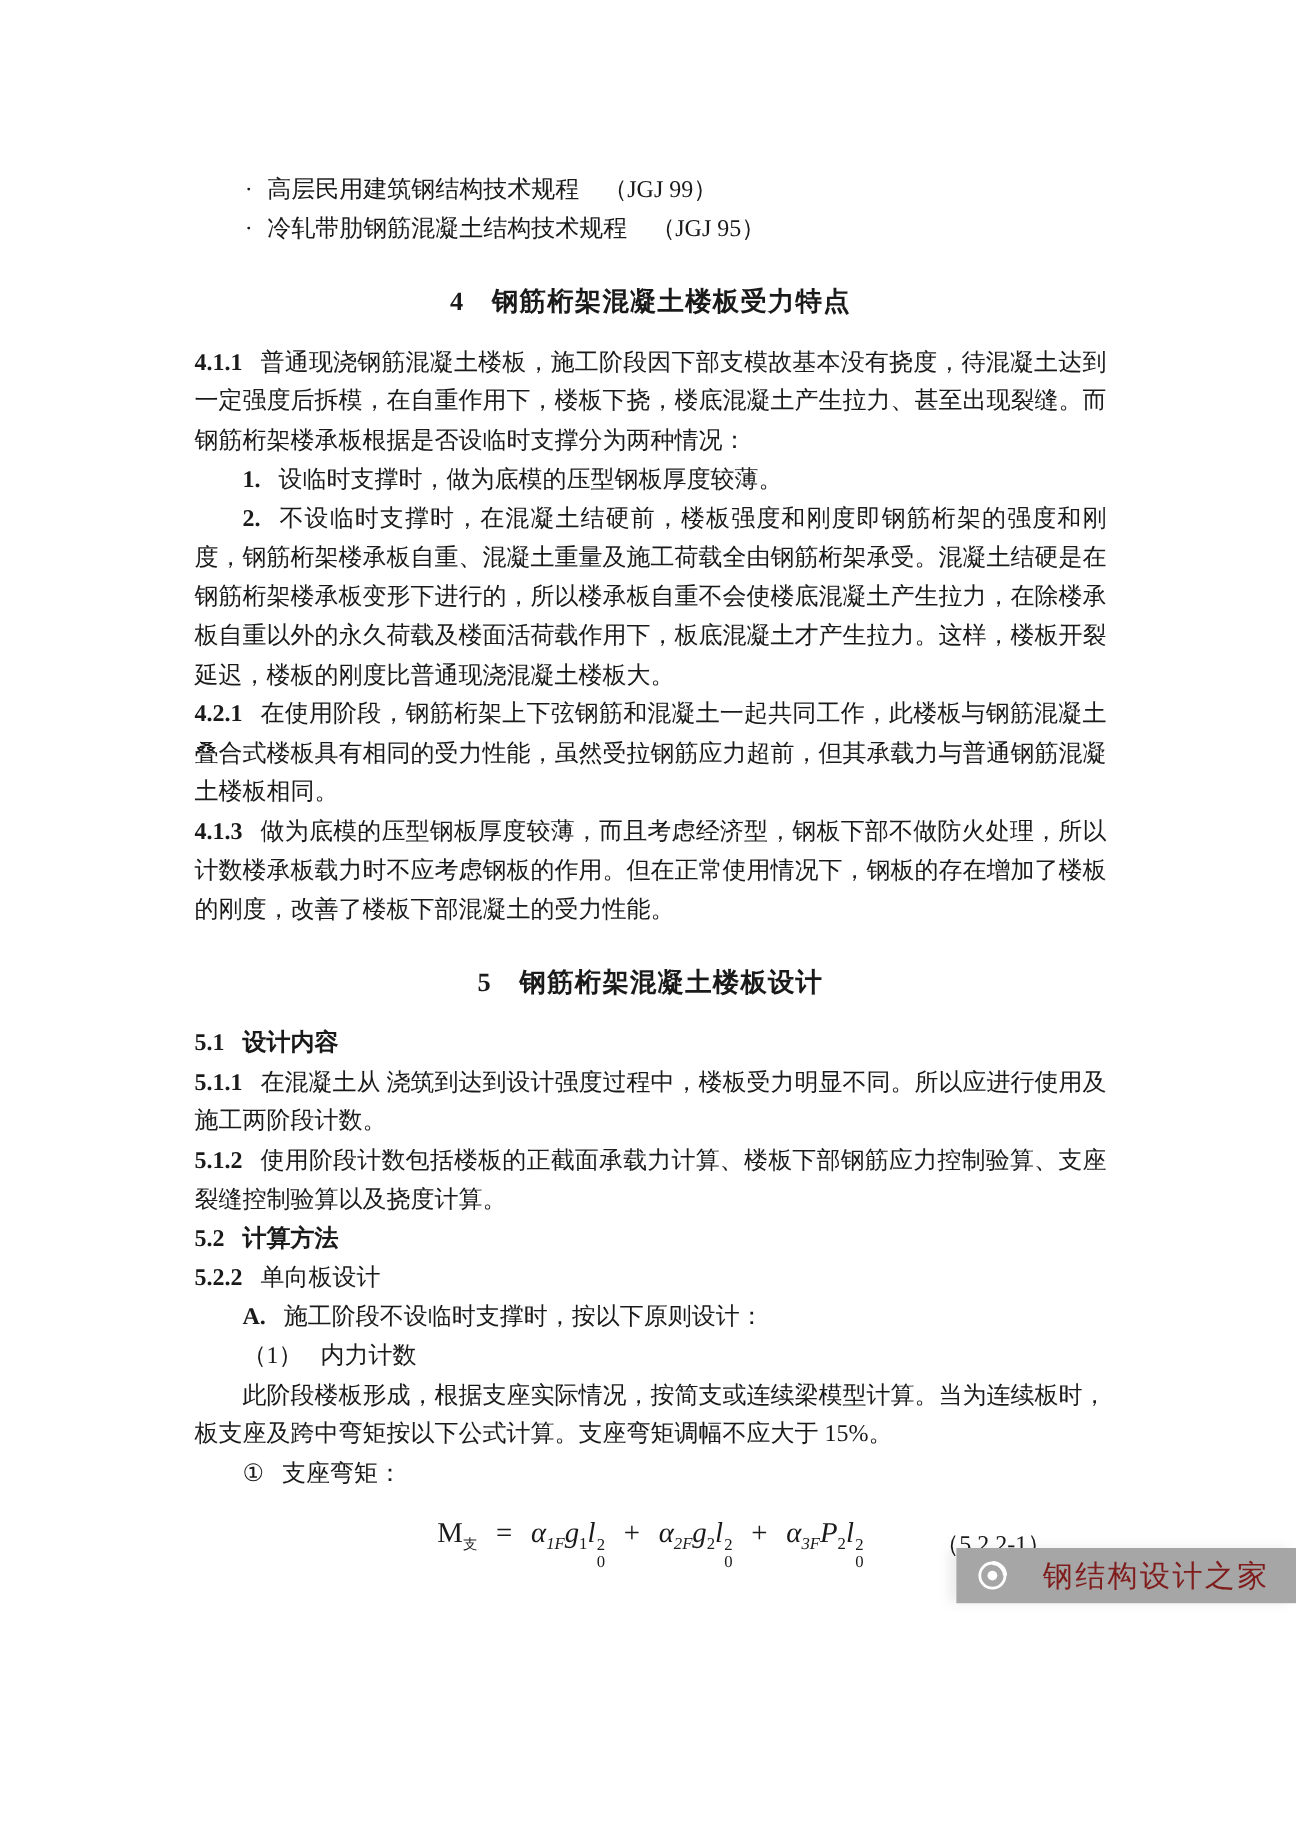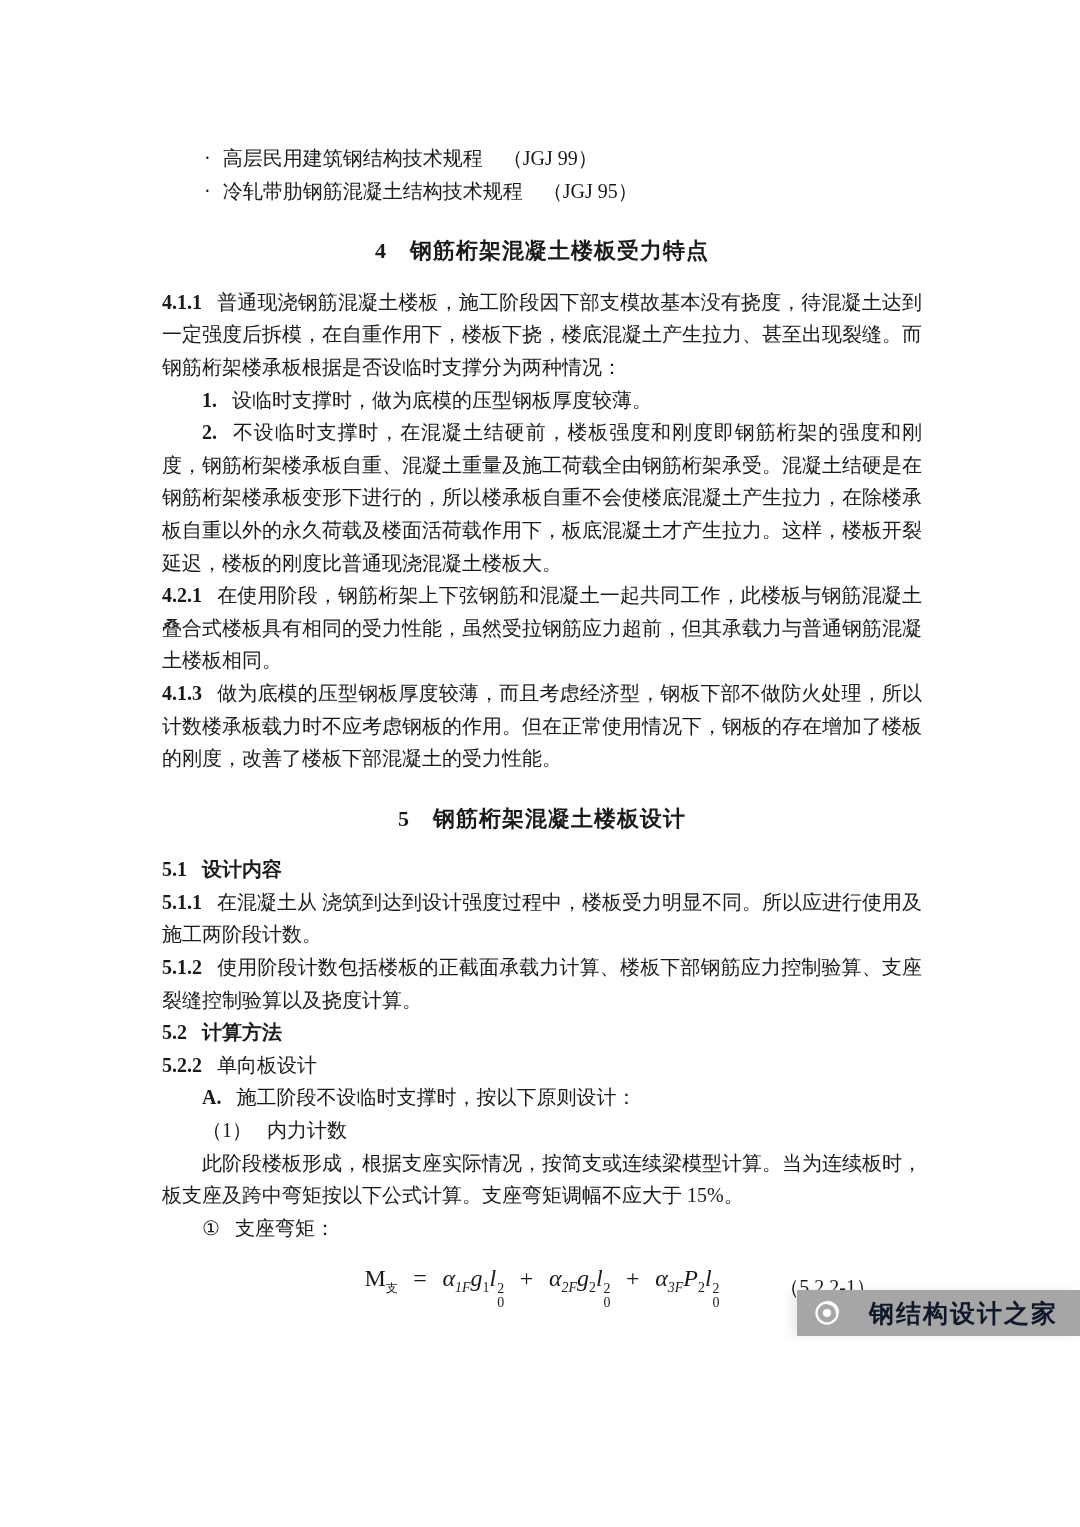--- a/index.html
+++ b/index.html
@@ -85,29 +85,28 @@
     font-size: 20px;
   }
 
   
   .watermark {
     position: absolute;
     right: 0;
     bottom: 8px;
     height: 46px;
     background: #a6a6a6;
-    color: #0f172a;
+    color: #7f1d1d;
     display: flex;
     align-items: center;
     gap: 28px;
     padding: 0 22px 0 16px;
     font-size: 25px;
     letter-spacing: 2px;
     box-shadow: -6px 0 10px rgba(0,0,0,0.08);
-    font-weight: bold;
   }
   .wm-icon { display: inline-flex; align-items: center; }
 </style>
 </head>
 <body>
 
 <div class="page">
   <div class="content">
 
     <div class="refs">

